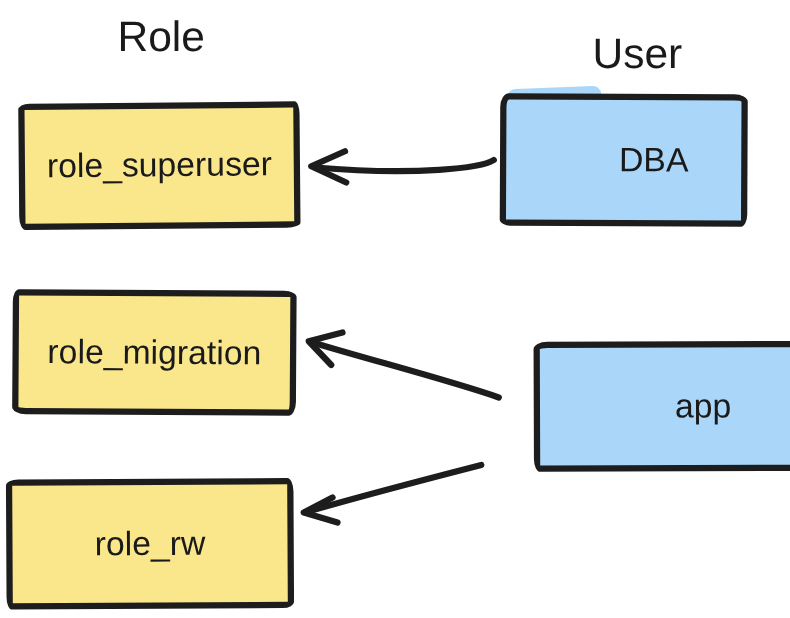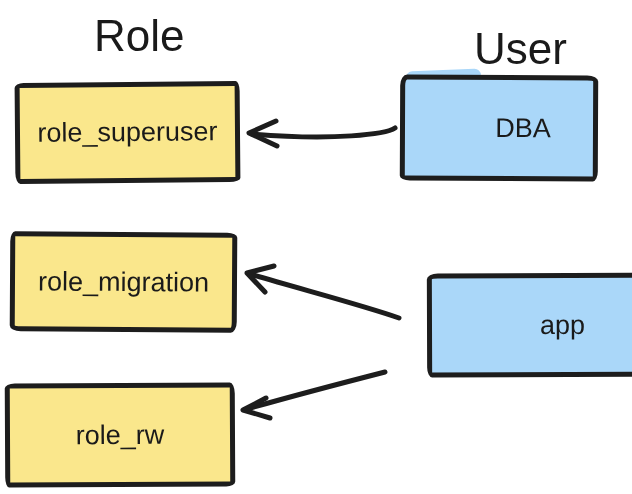--- a/index.html
+++ b/index.html
@@ -10,21 +10,21 @@
   }
   .canvas {
     position: relative;
     width: 632px;
     height: 494px;
     background: var(--background, #ffffff);
     overflow: hidden;
   }
   .col-title {
     position: absolute;
-    font-size: 44px;
+    font-size: 34px;
     font-weight: 400;
     color: var(--text, #1a1a1a);
     white-space: nowrap;
     z-index: 1;
   }
   .role-title { left: 94px; top: 11px; }
   .user-title { left: 474px; top: 24px; }
 
   .box {
     position: absolute;

